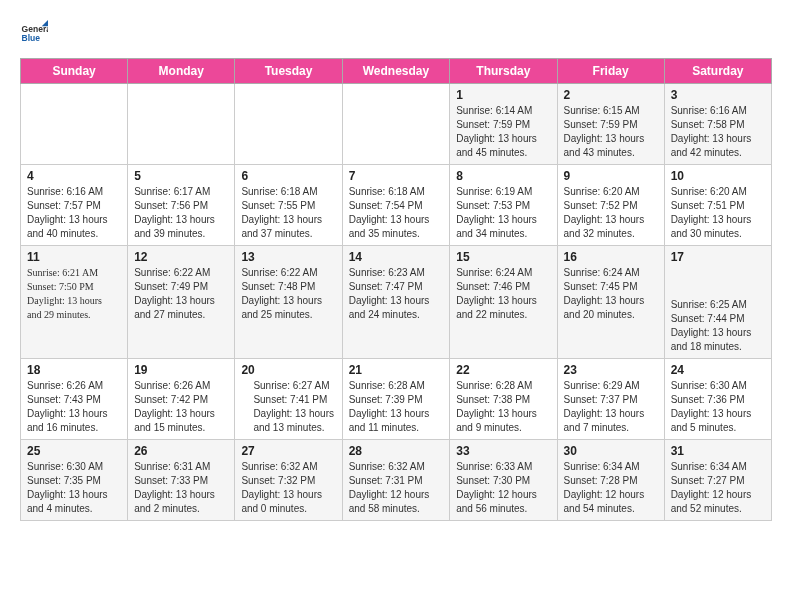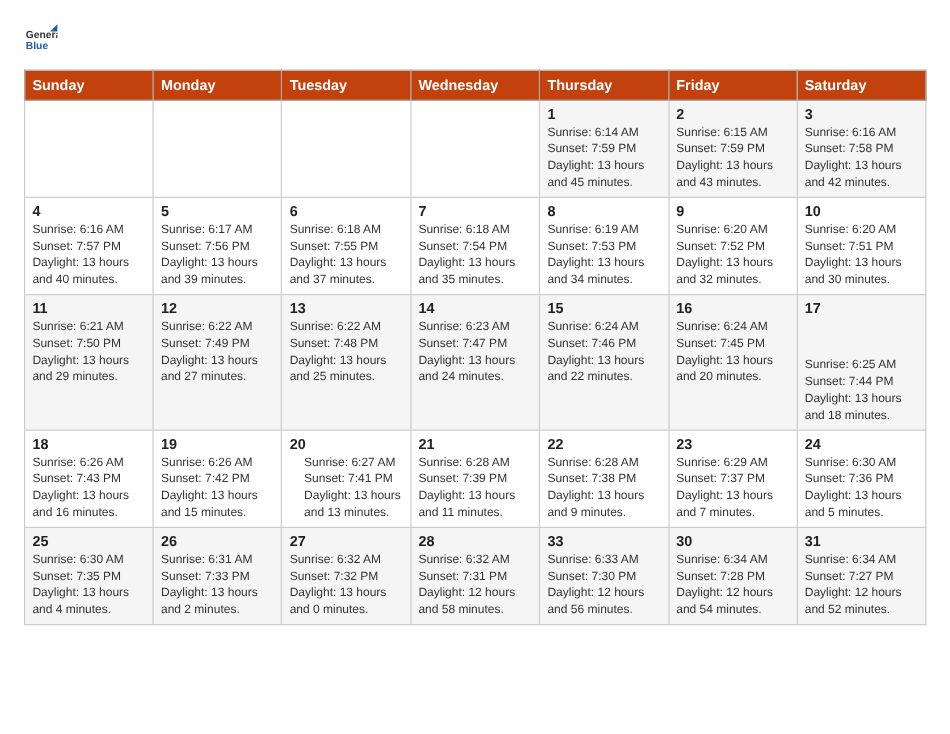--- a/index.html
+++ b/index.html
@@ -38,24 +38,24 @@
       font-size: 16px;
       font-weight: normal;
       color: #555;
     }
     table {
       width: 100%;
       border-collapse: collapse;
       font-size: 10.5px;
     }
     thead tr th {
-      background-color: #c2410c;
+      background-color: #ec4899;
       color: #fff;
       padding: 5px 6px;
-      text-align: left;
+      text-align: center;
       font-size: 12px;
       font-weight: bold;
       border: 1px solid #aaa;
     }
     tbody tr td {
       border: 1px solid #ccc;
       padding: 4px 6px;
       vertical-align: top;
       width: 108px;
       min-height: 80px;
@@ -187,21 +187,21 @@
           <div class="day-number">10</div>
           <div class="day-info" style="white-space: pre-line;">Sunrise: 6:20 AM
 Sunset: 7:51 PM
 Daylight: 13 hours
 and 30 minutes.</div>
         </td>
       </tr>
       <tr>
         <td>
           <div class="day-number">11</div>
-          <div class="day-info" style="white-space: pre-line;">Sunrise: 6:21 AM
+          <div class="day-info" style="white-space: pre-line; font-family: Liberation Serif, serif;">Sunrise: 6:21 AM
 Sunset: 7:50 PM
 Daylight: 13 hours
 and 29 minutes.</div>
         </td>
         <td>
           <div class="day-number">12</div>
           <div class="day-info" style="white-space: pre-line;">Sunrise: 6:22 AM
 Sunset: 7:49 PM
 Daylight: 13 hours
 and 27 minutes.</div>

